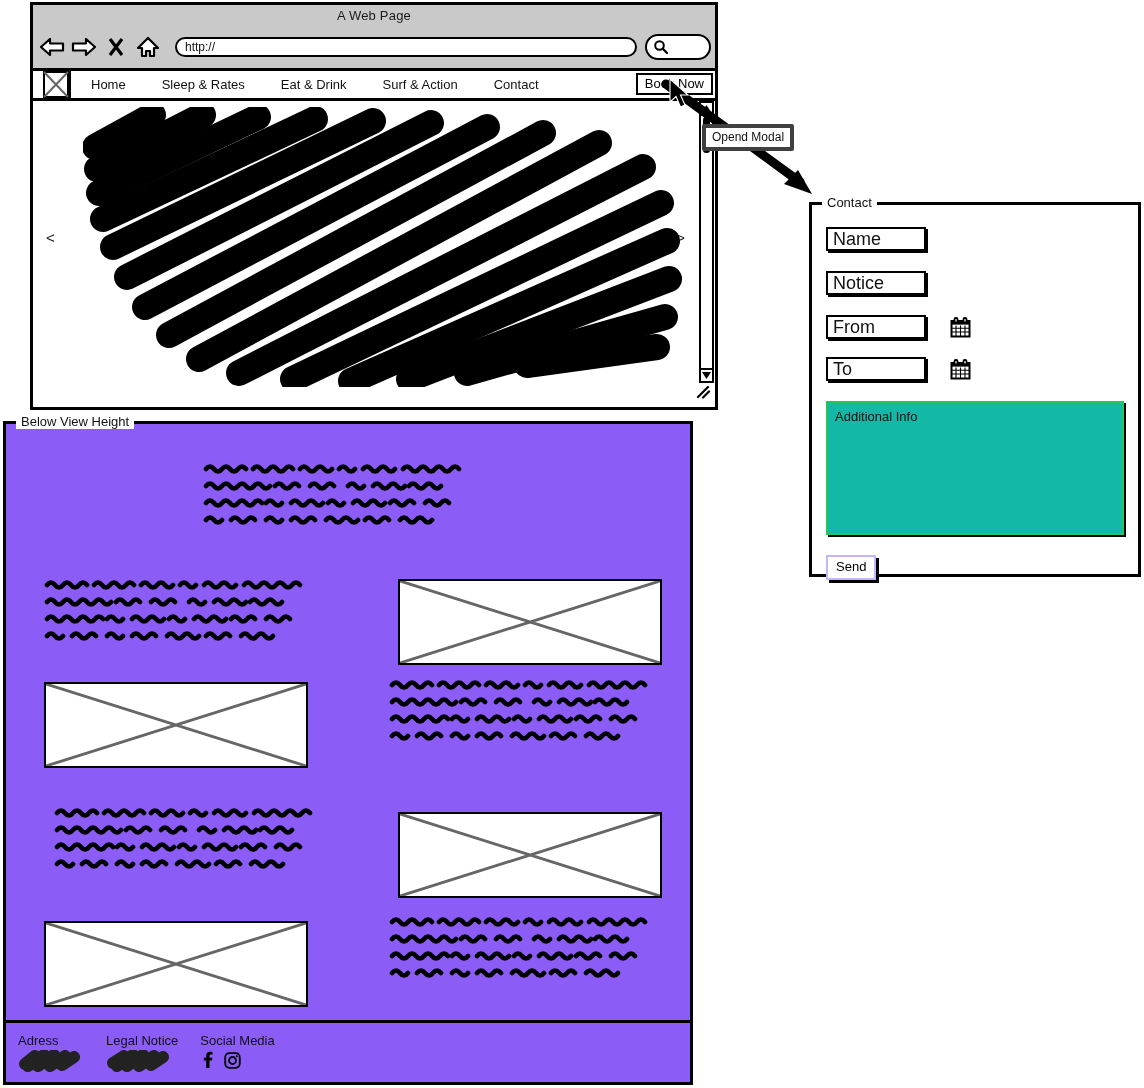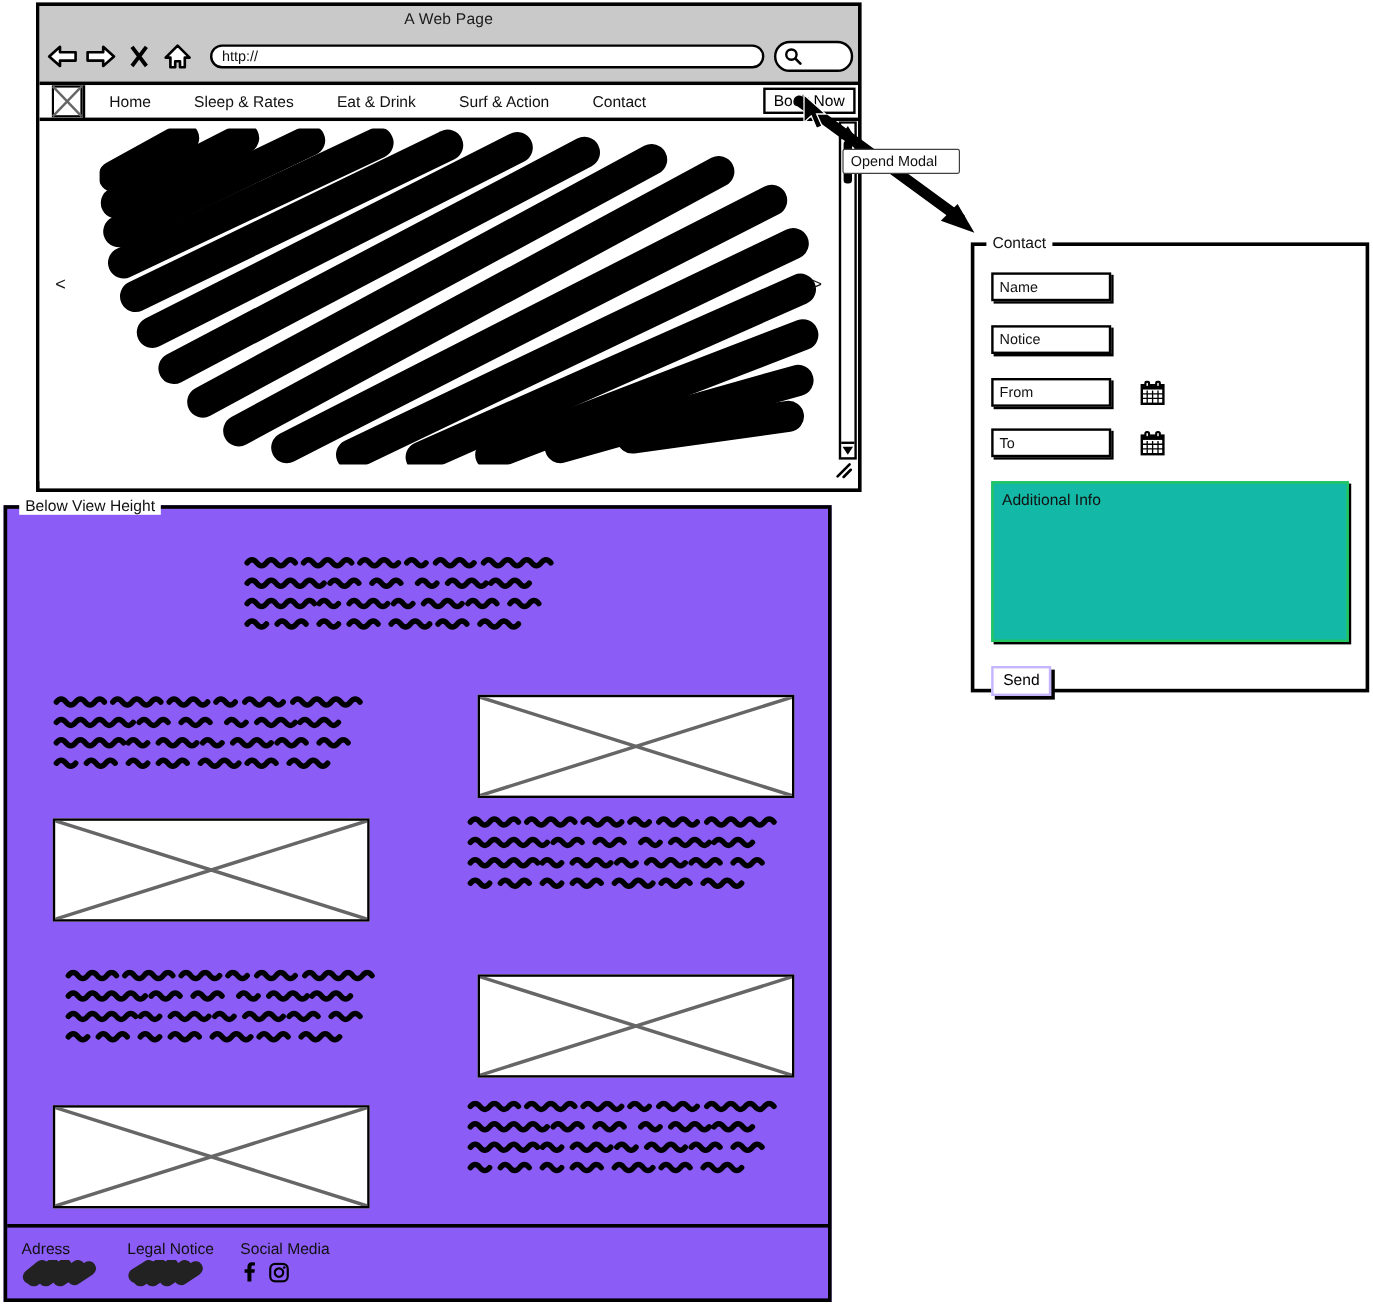--- a/index.html
+++ b/index.html
@@ -189,24 +189,24 @@
     bottom: 2px;
     width: 16px;
     height: 14px;
   }
 
   
   .tooltip {
     position: absolute;
     left: 702px;
     top: 124px;
-    border: 1px solid #404040;
+    border: 4px solid #404040;
     background: #fff;
     font-size: 12px;
-    padding: 2px 18px 3px 6px;
+    padding: 2px 6px 3px 6px;
     color: #111;
     border-radius: 2px;
     white-space: nowrap;
     z-index: 6;
   }
   .anno-arrow {
     position: absolute;
     left: 660px;
     top: 78px;
     width: 180px;
@@ -237,21 +237,21 @@
   }
   .modal-body {
     padding: 22px 14px 12px 14px;
   }
   .wf-input {
     width: 100px;
     height: 24px;
     border: 2px solid #000;
     background: #fff;
     box-sizing: border-box;
-    font-size: 12px;
+    font-size: 18px;
     color: #111;
     display: flex;
     align-items: center;
     padding-left: 5px;
     box-shadow: 2px 2px 0 #000;
     margin-bottom: 20px;
   }
   .field-row {
     display: flex;
     align-items: center;

